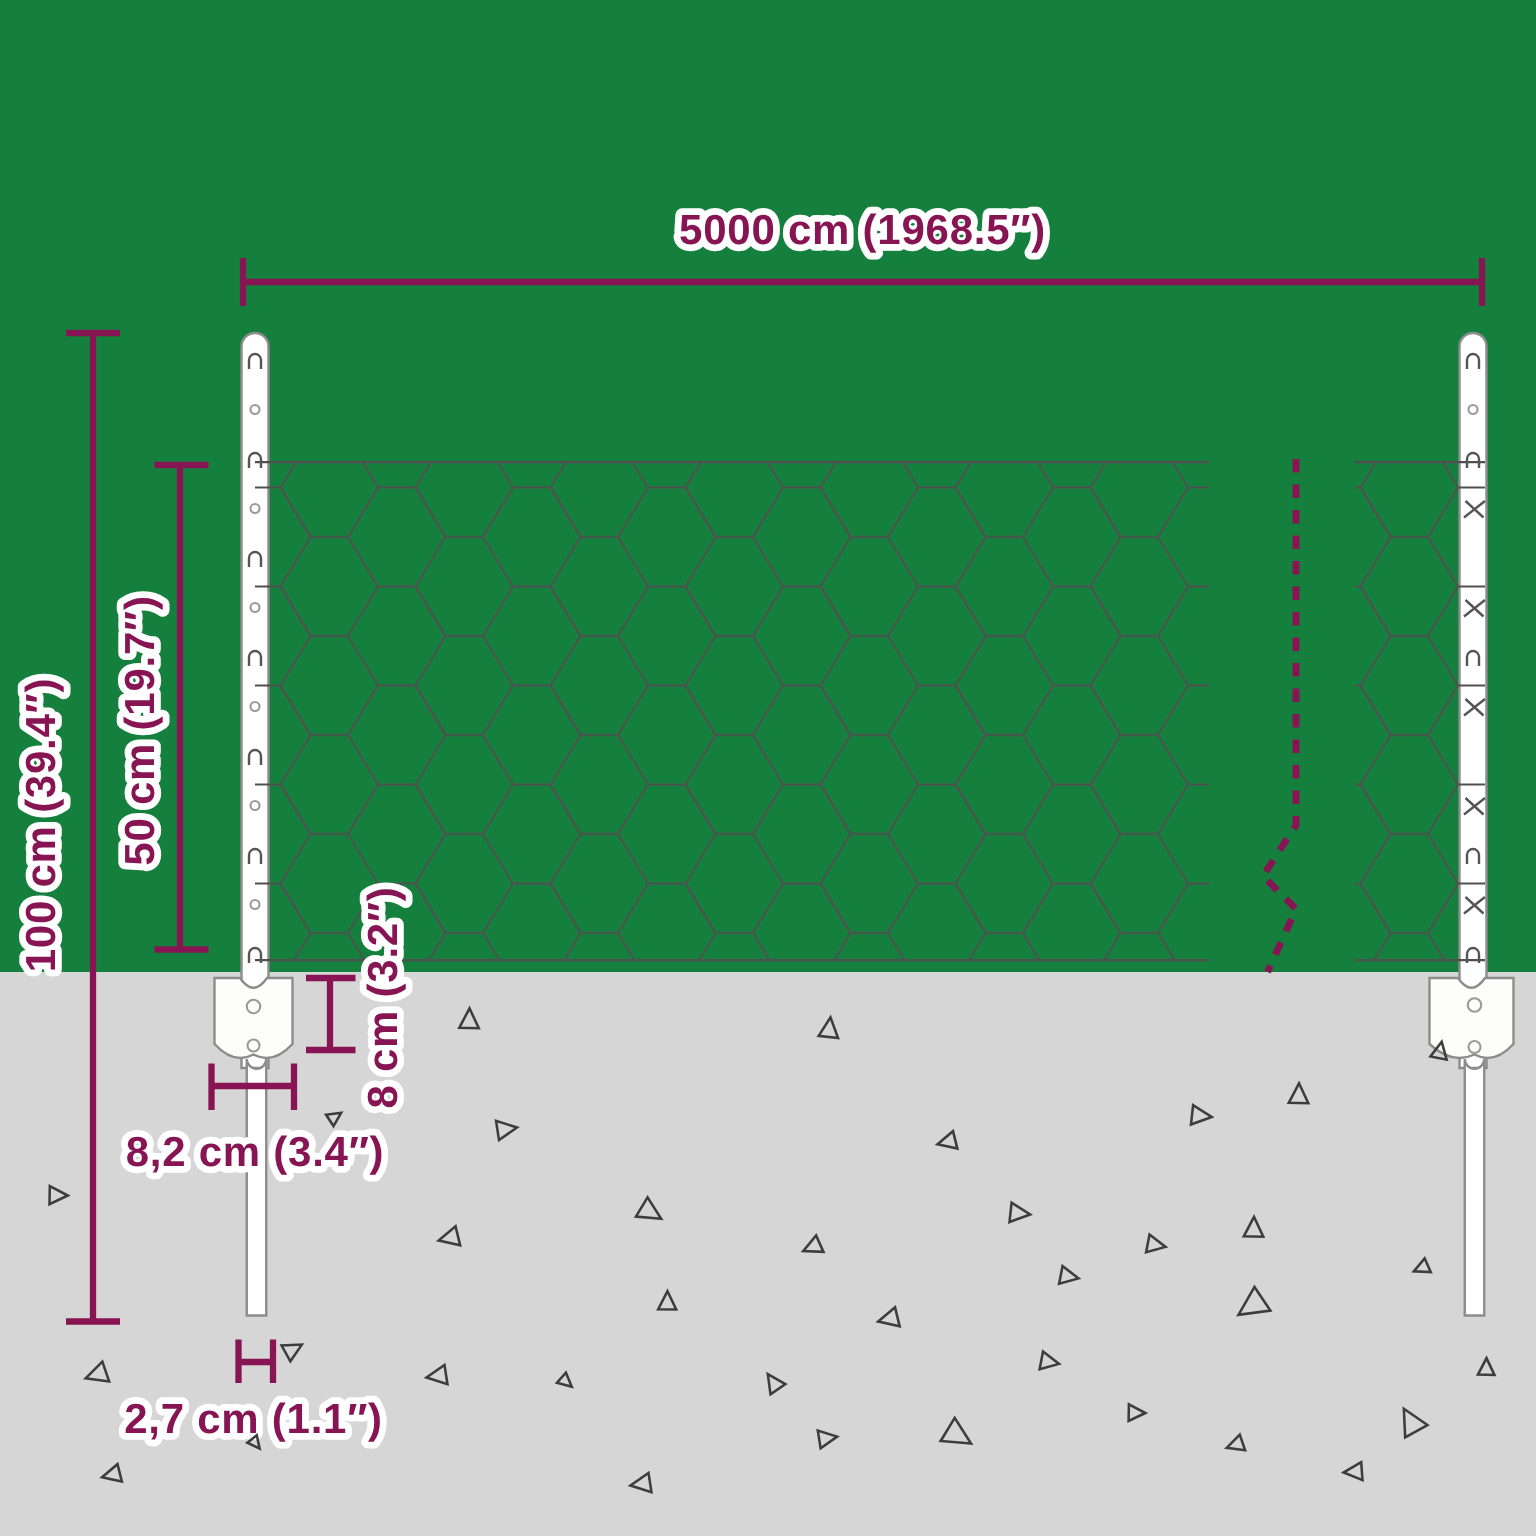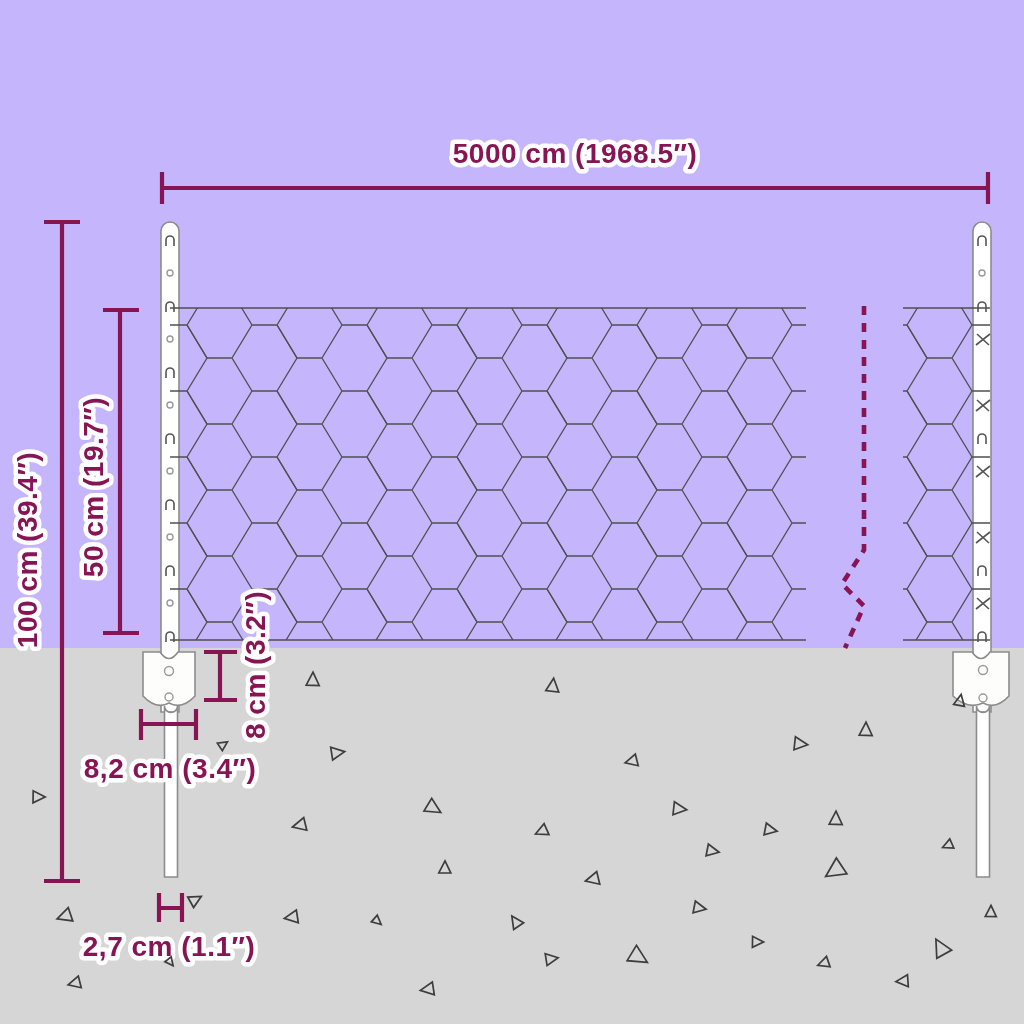--- a/index.html
+++ b/index.html
@@ -1,16 +1,16 @@
 <!DOCTYPE html>
 <html><head>
 <meta charset="utf-8">
 <style>
   html,body{margin:0;padding:0;background:#fff;}
-  .stage{width:1024px;height:1024px;position:relative;background:#c4b5fd;overflow:hidden;}
+  .stage{width:1024px;height:1024px;position:relative;background:#15803d;overflow:hidden;}
   svg{display:block;}
   .ground{fill:var(--ground,#d6d6d6);}
   .wire{stroke:var(--wire,#4f4f4f);stroke-width:1.3;fill:none;}
   .meshline{stroke:var(--wire,#4f4f4f);stroke-width:1.5;fill:none;}
   .post{fill:#fff;stroke:var(--post,#8c8c8c);stroke-width:1.6;}
   .post-detail{stroke:#555;stroke-width:1.6;fill:none;}
   .post-hole{fill:none;stroke:#9a9a9a;stroke-width:1.4;}
   .bracket{fill:#fdfdfb;stroke:var(--post,#8c8c8c);stroke-width:1.6;}
   .dim{stroke:var(--accent,#871453);stroke-width:4.2;fill:none;}
   .breakline{stroke:var(--accent,#871453);stroke-width:4.6;fill:none;stroke-dasharray:9 8;}

